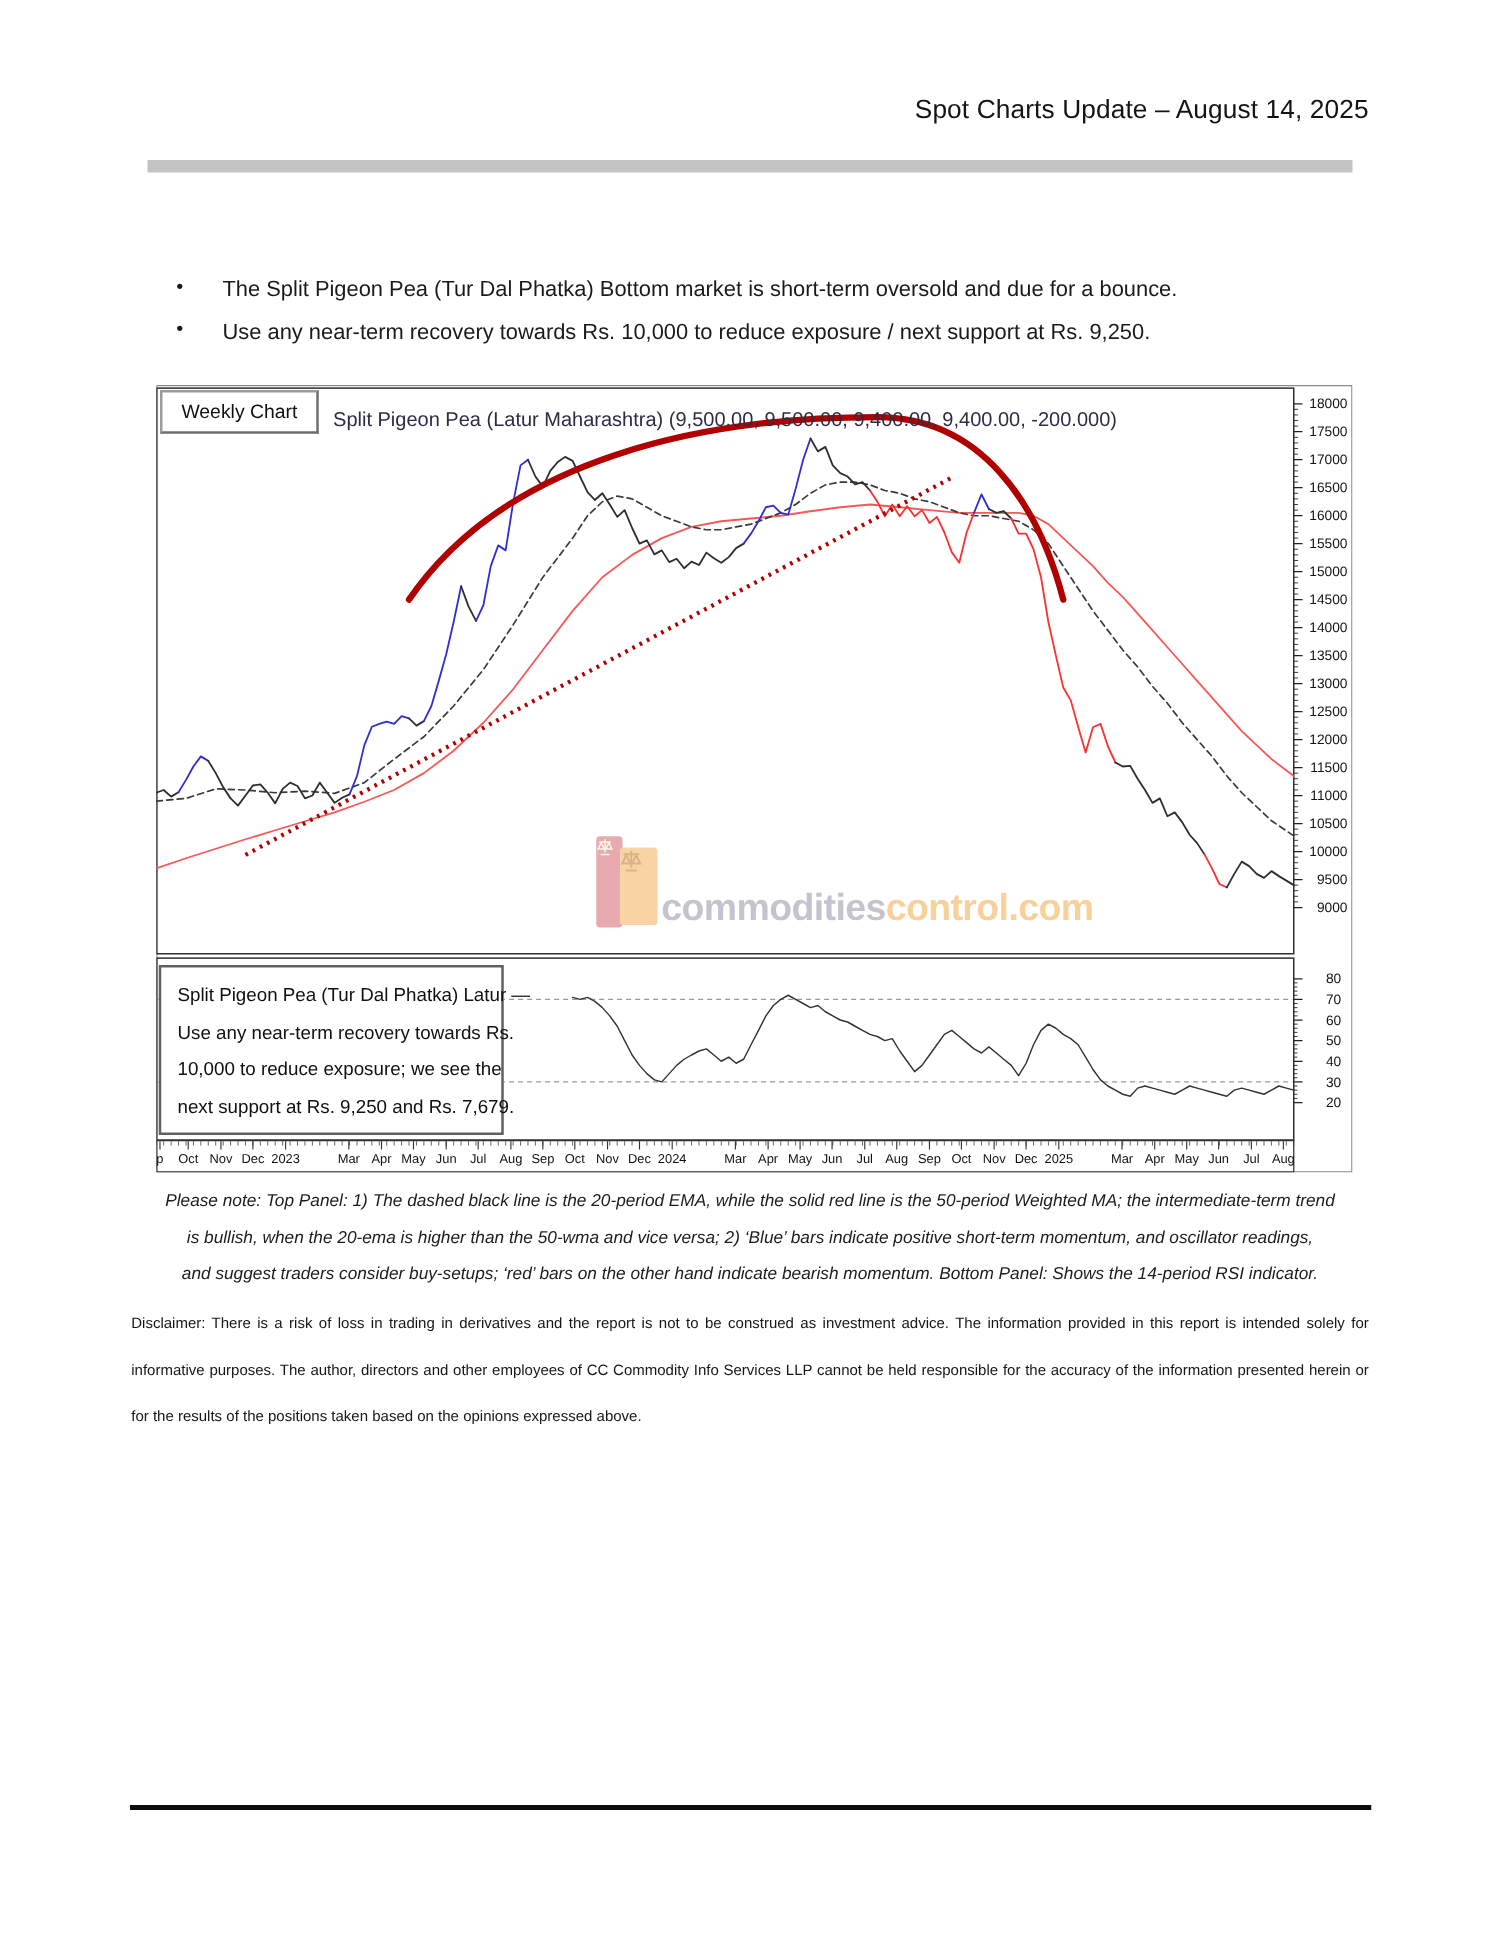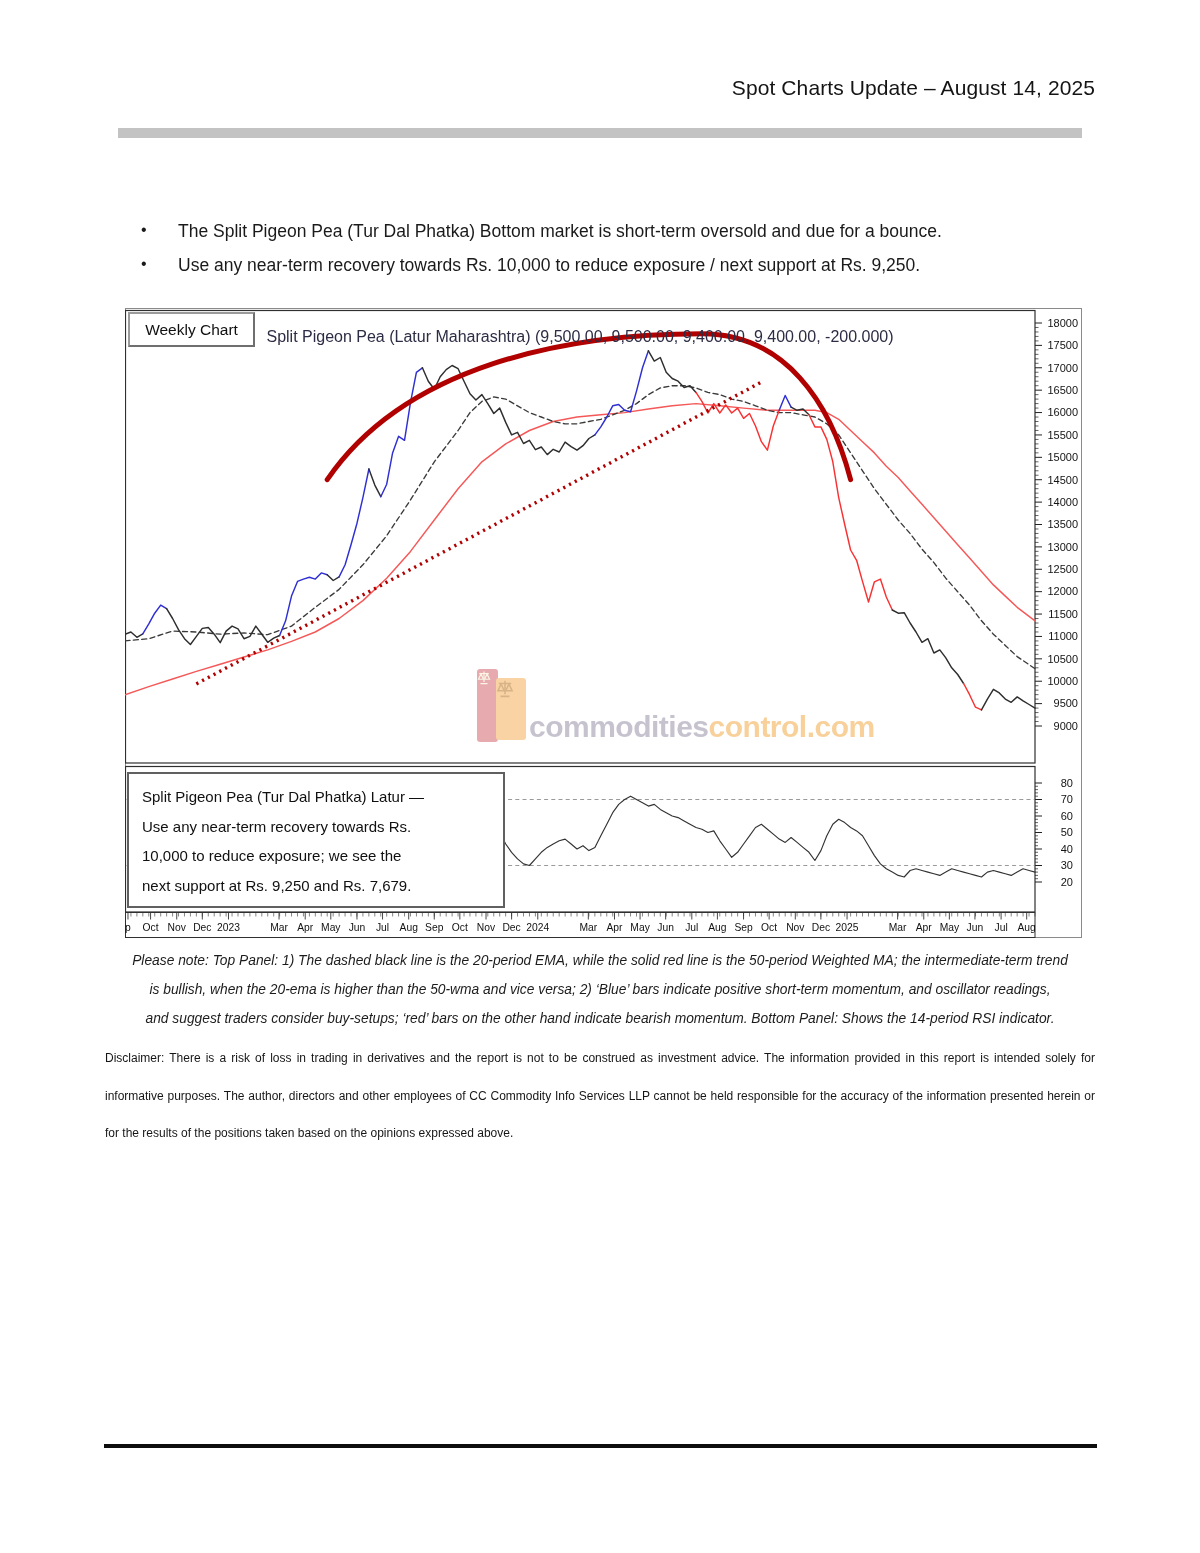--- a/index.html
+++ b/index.html
@@ -19,21 +19,21 @@
 
   .chart-wrap { position:absolute; top:308px; left:125px; width:957px; height:630px; }
   .chart-wrap svg { position:absolute; left:0; top:0; }
 
   .chart-title { position:absolute; left:0; top:20px; width:910px; text-align:center;
                  font-size:16px; color:#2c2c44; }
   .weekly-box { position:absolute; left:3px; top:4px; width:127px; height:35px; background:#fff;
                 border:2px solid #9b9b9b; border-right-color:#6f6f6f; border-bottom-color:#6f6f6f;
                 box-sizing:border-box; display:flex; align-items:center; justify-content:center;
                 font-size:15.5px; color:#101010; }
-  .annot { position:absolute; left:2px; top:464px; width:378px; height:136px; background:#fff;
+  .annot { position:absolute; left:2px; top:464px; width:276px; height:136px; background:#fff;
            border:2px solid #606060; box-sizing:border-box; padding:8px 0 0 13px;
            font-size:15px; line-height:29.5px; color:#101010; }
   .annot div { white-space:nowrap; }
 
   .wm { position:absolute; left:308px; top:356px; height:84px; display:flex; align-items:flex-end; opacity:.5;padding-left:44px; }
   .wm-logo { position:relative; width:52px; height:84px; flex:0 0 52px; }
   .wm-rect-red { position:absolute; left:0; top:5px; width:21px; height:73px; background:#cf5862;
                  border-radius:3px; display:flex; align-items:center; justify-content:center; color:#f8ecc9; }
   .wm-rect-orange { position:absolute; left:19px; top:14px; width:30px; height:62px; background:#f4a94a;
                  border-radius:3px; display:flex; align-items:center; justify-content:center; color:#b26a12; }

